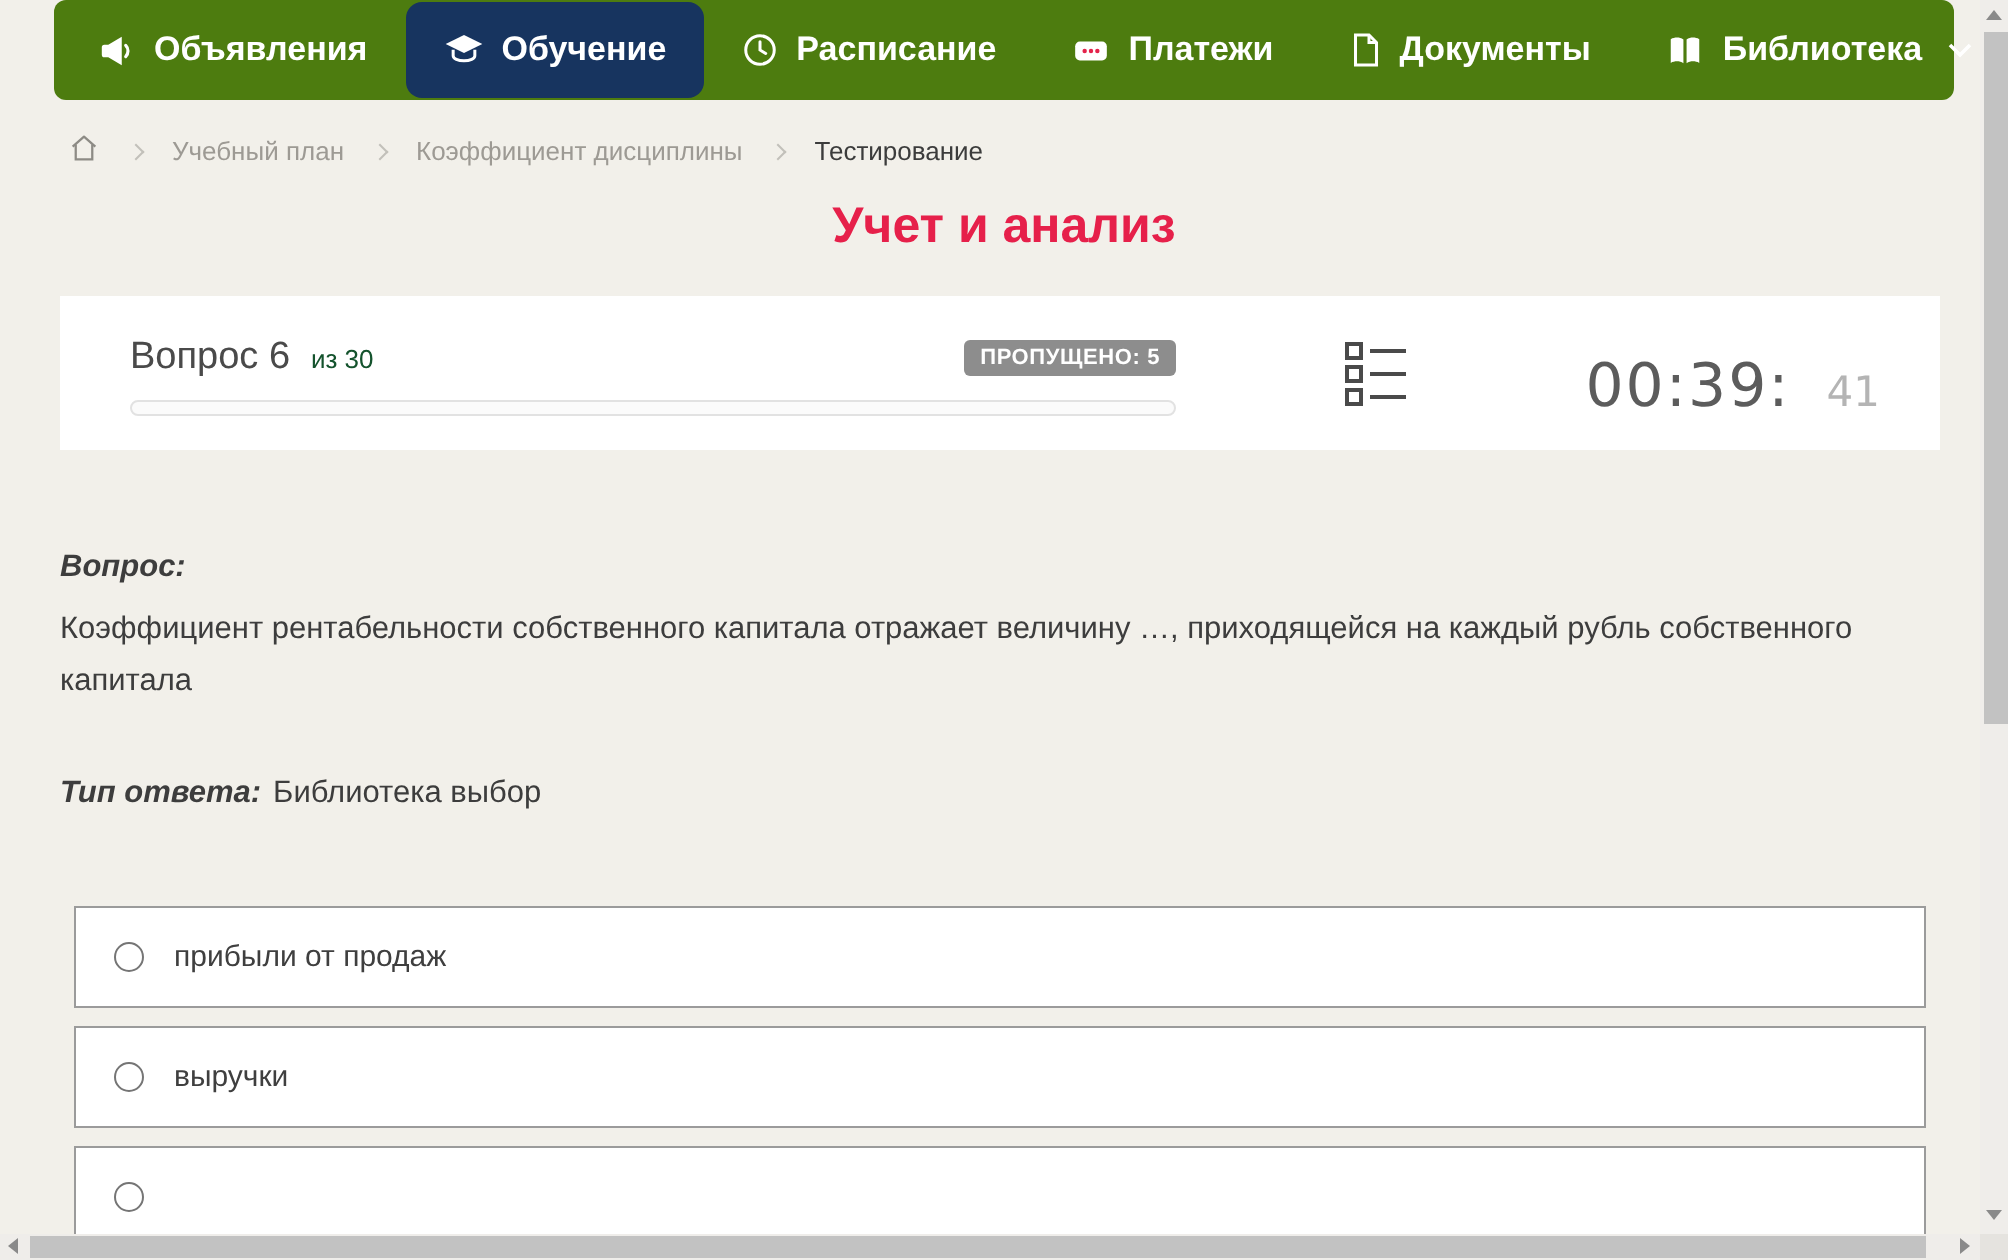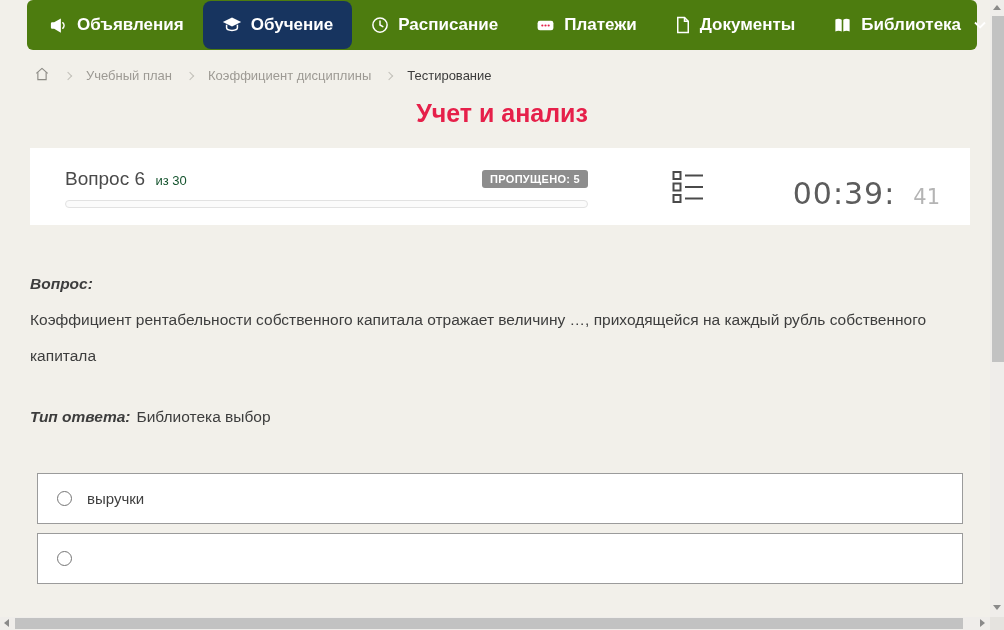--- a/index.html
+++ b/index.html
@@ -83,21 +83,21 @@
   .progress-fill { height:100%; width:0%; background:#e4234b; border-radius:4px; }
   .qnav-icon { margin-left:84px; margin-top:2px; cursor:pointer; }
   .timer { margin-left:auto; margin-top:8px; margin-right:14px; display:flex; align-items:baseline;
            font-family:"DejaVu Sans", sans-serif;gap:18px; }
   .timer-main { font-size:30px; color:#5c5c5c; letter-spacing:1px; }
   .timer-sec  { font-size:21px; color:#b4b4b4; }
 
   
   .qbody { margin:50px 30px 0 30px; color:#3d3d3d; }
   .q-label { font-size:15.5px; font-weight:bold; font-style:italic; }
-  .q-text  { font-size:15.5px; line-height:36px; margin-top:9px; max-width:900px; }
+  .q-text  { font-size:15.5px; line-height:26px; margin-top:9px; max-width:900px; }
   .atype-row { margin-top:34px; font-size:15.5px; }
   .atype-label { font-weight:bold; font-style:italic; margin-right:6px; }
 
   
   .answers { margin:47px 41px 0 37px; }
   .option {
     height:51px;
     background:#fff;
     border:1px solid #9b9b9b;
     margin-bottom:9px;
@@ -250,20 +250,24 @@
   <div class="q-label">Вопрос:</div>
   <div class="q-text">Коэффициент рентабельности собственного капитала отражает величину …, приходящейся на каждый рубль собственного капитала</div>
   <div class="atype-row">
     <span class="atype-label">Тип ответа:</span><span>Библиотека выбор</span>
   </div>
 </div>
 
 <div class="answers">
   <div class="option">
     <span class="radio"></span>
+    <span class="option-label">прибыли от продаж</span>
+  </div>
+  <div class="option">
+    <span class="radio"></span>
     <span class="option-label">выручки</span>
   </div>
   <div class="option">
     <span class="radio"></span>
     <span class="option-label"></span>
   </div>
 </div>
 
 <div class="vscroll">
   <div class="tri tri-up"></div>

